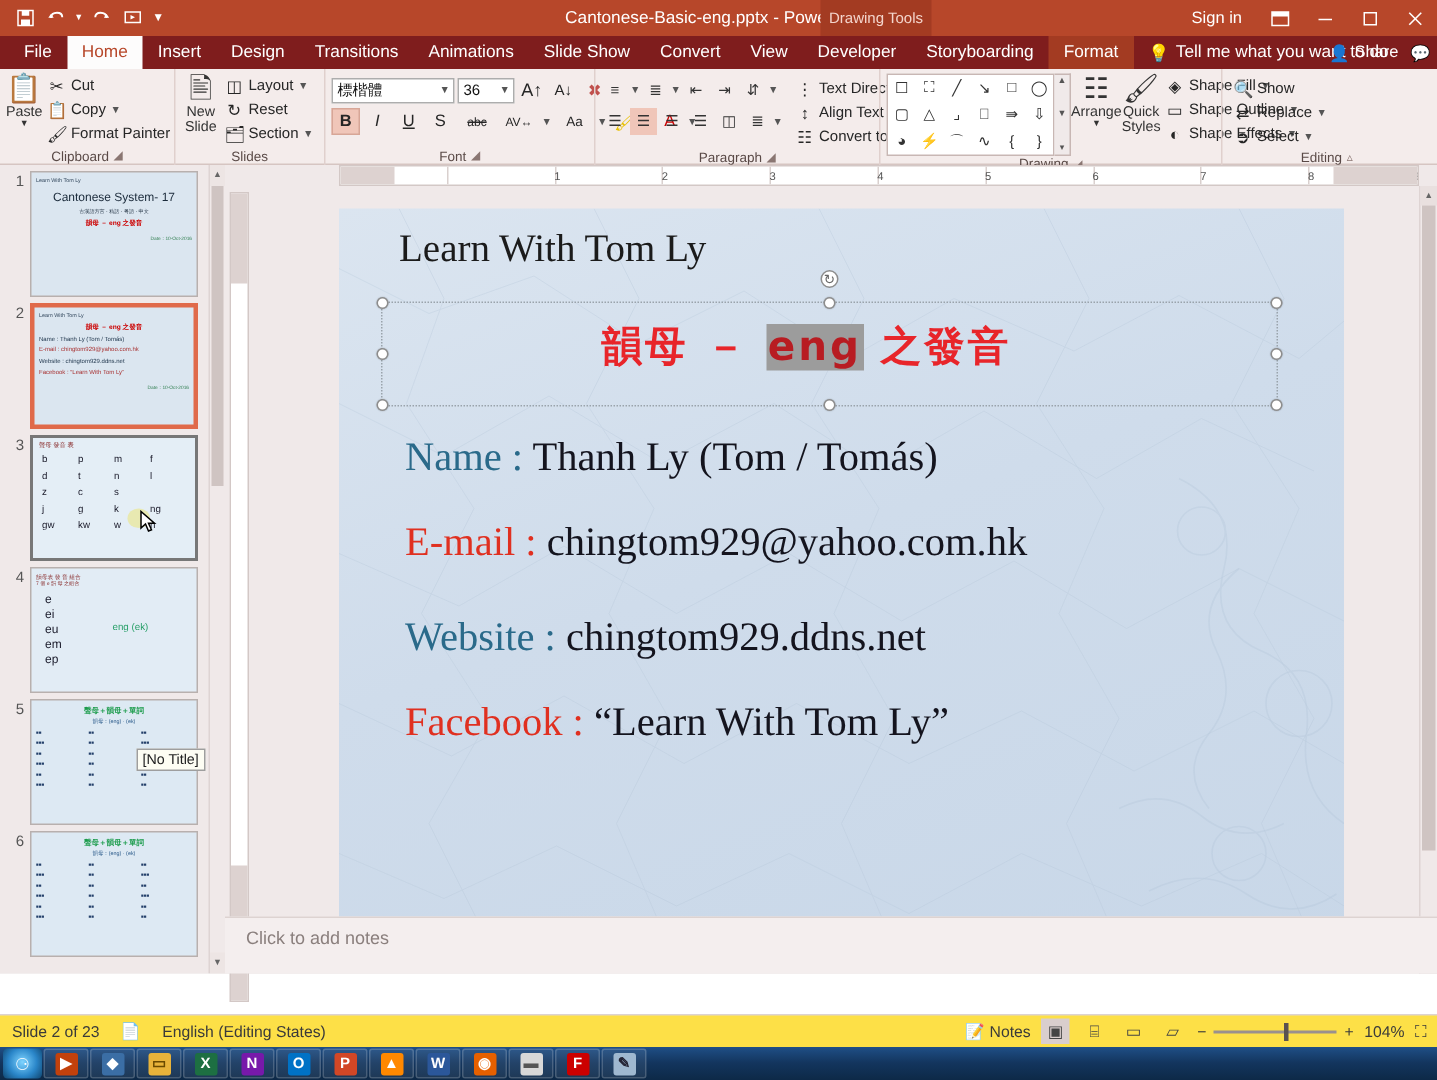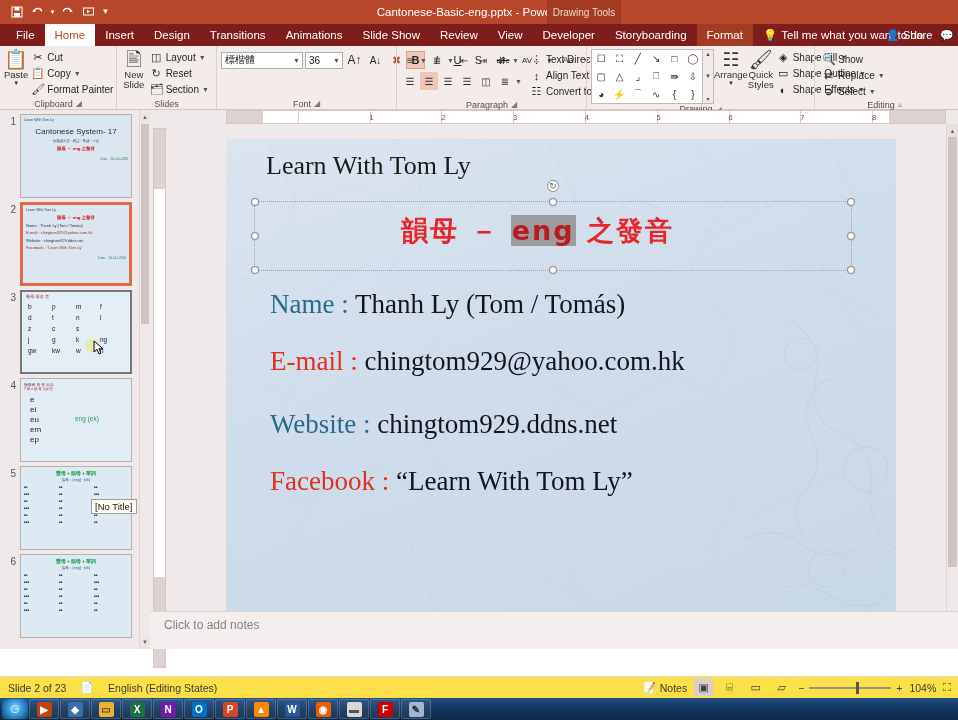--- a/index.html
+++ b/index.html
@@ -321,31 +321,56 @@
           <rect x="1.5" y="2" width="10" height="7" fill="none" stroke="#fff" stroke-width="1"></rect>
           <path d="M5 4 L8 5.5 L5 7 Z" fill="#fff"></path>
         </svg>
     </div>
     <div class="qat-btn" style="width:11px">
         <span style="font-size:8px">▼</span>
       </div>
   </div>
   <div class="win-title">Cantonese-Basic-eng.pptx - PowerPoint</div>
   <div class="drawing-tools-tab">Drawing Tools</div>
+  <div class="tb-right">
+    <span class="signin">Sign in</span>
+    <div class="tb-ico">
+      <svg width="13" height="11" viewBox="0 0 13 11">
+          <rect x="1" y="1" width="11" height="9" fill="none" stroke="#fff" stroke-width="1"></rect>
+          <rect x="1" y="1" width="11" height="3" fill="#fff"></rect>
+        </svg>
+    </div>
+    <div class="tb-ico">
+      <svg width="11" height="11" viewBox="0 0 11 11">
+          <line x1="1" y1="6" x2="10" y2="6" stroke="#fff" stroke-width="1"></line>
+        </svg>
+    </div>
+    <div class="tb-ico">
+      <svg width="11" height="11" viewBox="0 0 11 11">
+          <rect x="1.5" y="1.5" width="8" height="8" fill="none" stroke="#fff" stroke-width="1"></rect>
+        </svg>
+    </div>
+    <div class="tb-ico close">
+      <svg width="11" height="11" viewBox="0 0 11 11">
+          <line x1="1.5" y1="1.5" x2="9.5" y2="9.5" stroke="#fff" stroke-width="1.1"></line>
+          <line x1="9.5" y1="1.5" x2="1.5" y2="9.5" stroke="#fff" stroke-width="1.1"></line>
+        </svg>
+    </div>
+  </div>
 </div>
 
 <div class="tabstrip">
   <div class="tab">File</div>
   <div class="tab active">Home</div>
   <div class="tab">Insert</div>
   <div class="tab">Design</div>
   <div class="tab">Transitions</div>
   <div class="tab">Animations</div>
   <div class="tab">Slide Show</div>
-  <div class="tab">Review</div>
+  <div class="tab">Convert</div>
   <div class="tab">View</div>
   <div class="tab">Developer</div>
   <div class="tab">Storyboarding</div>
   <div class="tab format">Format</div>
   <div class="tellme">
     <span>💡</span>
     <span>Tell me what you want to do</span>
   </div>
   <div class="ts-right">
     <div class="share">
@@ -409,21 +434,21 @@
           <span class="caret-sm">▼</span>
         </div>
       </div>
     </div>
     <div class="rg-label">
       <span>Slides</span>
     </div>
   </div>
 
   <div class="rgroup" style="width:180px">
-    <div class="rg-body" style="flex-direction:row; padding-top:5px">
+    <div class="rg-body" style="flex-direction:column; padding-top:5px">
       <div class="fontrow1">
         <div class="combo" style="width:82px">
           <span>標楷體</span>
           <span class="caret">▼</span>
         </div>
         <div class="combo" style="width:38px">
           <span>36</span>
           <span class="caret">▼</span>
         </div>
         <div class="fbtn" style="font-size:12px">A↑</div>

